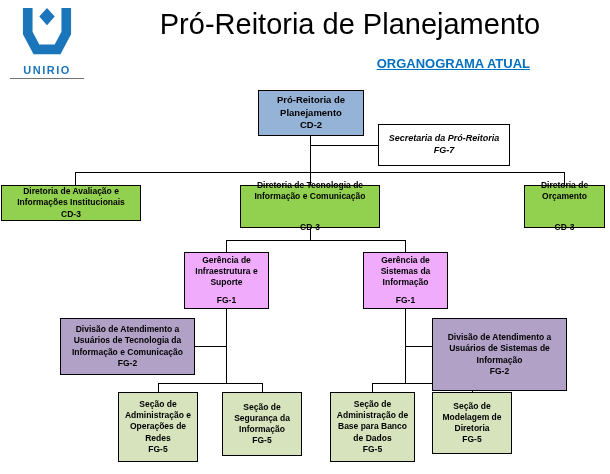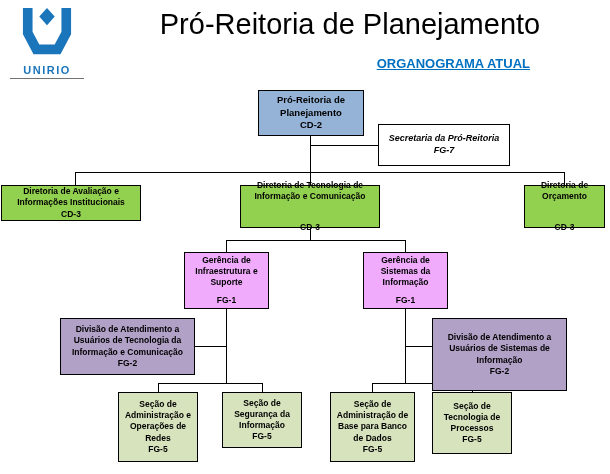--- a/index.html
+++ b/index.html
@@ -155,28 +155,28 @@
   <div class="box div-box" style="left:432px; top:318px; width:135px; height:73px;">
     <span>Divisão de Atendimento a Usuários de Sistemas de Informação</span>
     <span>FG-2</span>
   </div>
 
   <div class="box sec-box" style="left:118px; top:392px; width:80px; height:70px;">
     <span>Seção de Administração e Operações de Redes</span>
     <span>FG-5</span>
   </div>
 
-  <div class="box sec-box" style="left:222px; top:392px; width:80px; height:56px;">
+  <div class="box sec-box" style="left:222px; top:392px; width:80px; height:64px;">
     <span>Seção de Segurança da Informação</span>
     <span>FG-5</span>
   </div>
 
   <div class="box sec-box" style="left:330px; top:392px; width:85px; height:70px;justify-content:center;">
     <span>Seção de Administração de Base para Banco de Dados</span>
     <span>FG-5</span>
   </div>
 
   <div class="box sec-box" style="left:432px; top:392px; width:80px; height:62px;">
-    <span>Seção de Tecnologia de Processos</span>
+    <span>Seção de Modelagem de Diretoria</span>
     <span>FG-5</span>
   </div>
 
 </div>
 
 </body></html>

